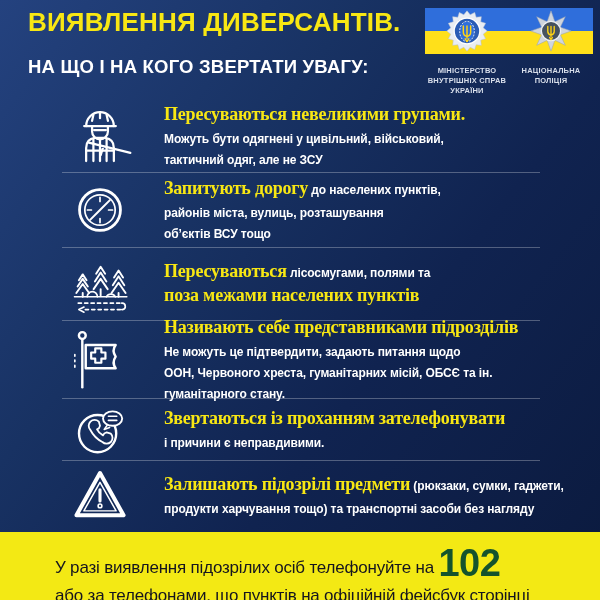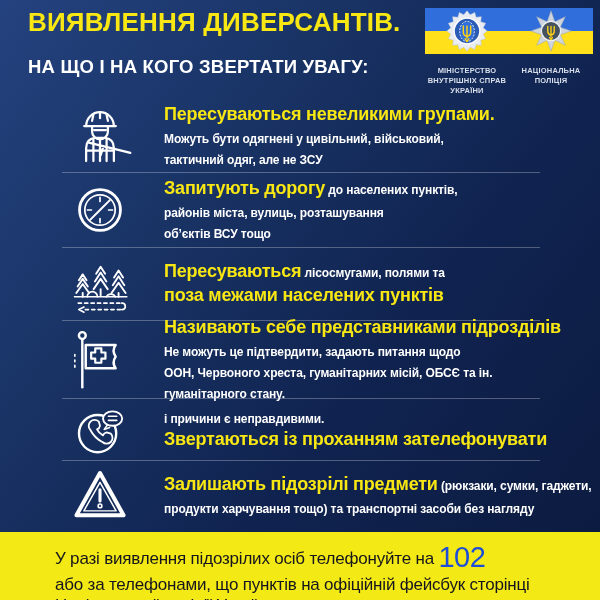--- a/index.html
+++ b/index.html
@@ -16,29 +16,29 @@
     background:linear-gradient(to bottom,#2f6edb 0 50%,#ffe01a 50% 100%);}
   .logo-labels{display:flex;margin-top:12px;}
   .logo-label{width:50%;text-align:center;color:#d9dfeb;font-size:7.5px;font-weight:700;
     line-height:1.35;white-space:pre-line;letter-spacing:.2px;}
   
   .list{margin:0;}
   .item{display:flex;align-items:center;}
   .icon-box{flex:0 0 84px;margin-left:58px;display:flex;justify-content:center;align-items:center;}
   .item-text{margin-left:22px;}
   .tline{line-height:1.32;white-space:nowrap;}
-  .seg-em{color:#f8e713;font-weight:800;font-size:18px;letter-spacing:-.2px;}
+  .seg-em{color:#f8e713;font-weight:800;font-size:18px;letter-spacing:-.2px;font-family:Liberation Serif, serif;}
   .seg-n{color:#ffffff;font-weight:700;font-size:12px;letter-spacing:-.1px;}
   .divider{height:1px;width:478px;margin-left:62px;background:rgba(255,255,255,.28);}
   
   .footer{position:absolute;left:0;bottom:0;width:600px;height:68px;background:#f3e914;
     box-sizing:border-box;padding:8px 0 0 55px;}
   .footer .tline{line-height:1.22;}
   .footer .seg-n{color:#15151f;font-size:17px;font-weight:500;letter-spacing:-.2px;}
-  .footer .seg-big{color:#1d4ed8;font-size:29px;font-weight:400;vertical-align:-3px;letter-spacing:-.5px;}
+  .footer .seg-big{color:#14532d;font-size:38px;font-weight:700;vertical-align:-3px;letter-spacing:-.5px;}
   svg{display:block;}
 </style>
 </head>
 <body>
 
 <div class="poster">
 
   <div class="header">
     <div>
       <div class="title">ВИЯВЛЕННЯ ДИВЕРСАНТІВ.</div>
@@ -154,22 +154,22 @@
       <div class="icon-box">
         <svg width="68" height="60" viewBox="0 0 100 100" fill="none" stroke="#ffffff" stroke-width="3.6" stroke-linecap="round" stroke-linejoin="round">
           <circle cx="46" cy="56" r="31" stroke-width="4"></circle>
           <path d="M34 50 a10 10 0 0 1 0 -14 a10 10 0 0 1 14 0 l2 7 a8 8 0 0 1 -5 6 a22 22 0 0 0 10 10 a8 8 0 0 1 6 -5 l7 2 a10 10 0 0 1 0 14 a10 10 0 0 1 -14 0 a46 46 0 0 1 -20 -20 z" stroke-width="3"></path>
           <ellipse cx="71" cy="31" rx="16" ry="12" fill="#14295a" stroke-width="3.2"></ellipse>
           <path d="M64 27 h14 M64 34 h14" stroke-width="2.6"></path>
           <path d="M62 42 l-5 7 9 -3" fill="#14295a" stroke-width="2.6"></path>
         </svg>
       </div>
       <div class="item-text">
+          <div class="tline"><span class="seg-em">Звертаються із проханням зателефонувати</span></div>
           <div class="tline"><span class="seg-n">і причини є неправдивими.</span></div>
-          <div class="tline"><span class="seg-em">Звертаються із проханням зателефонувати</span></div>
         </div>
     </div>
     <div class="divider"></div>
 
     <div class="item" style="height:69px">
       <div class="icon-box">
         <svg width="68" height="62" viewBox="0 0 100 100" fill="none" stroke="#ffffff" stroke-linecap="round" stroke-linejoin="round">
           <path d="M50 13 L88 81 H12 Z" stroke-width="6.5"></path>
           <path d="M50 28 L76 74 H24 Z" stroke-width="2.4"></path>
           <path d="M50 40 V58" stroke-width="5"></path>

